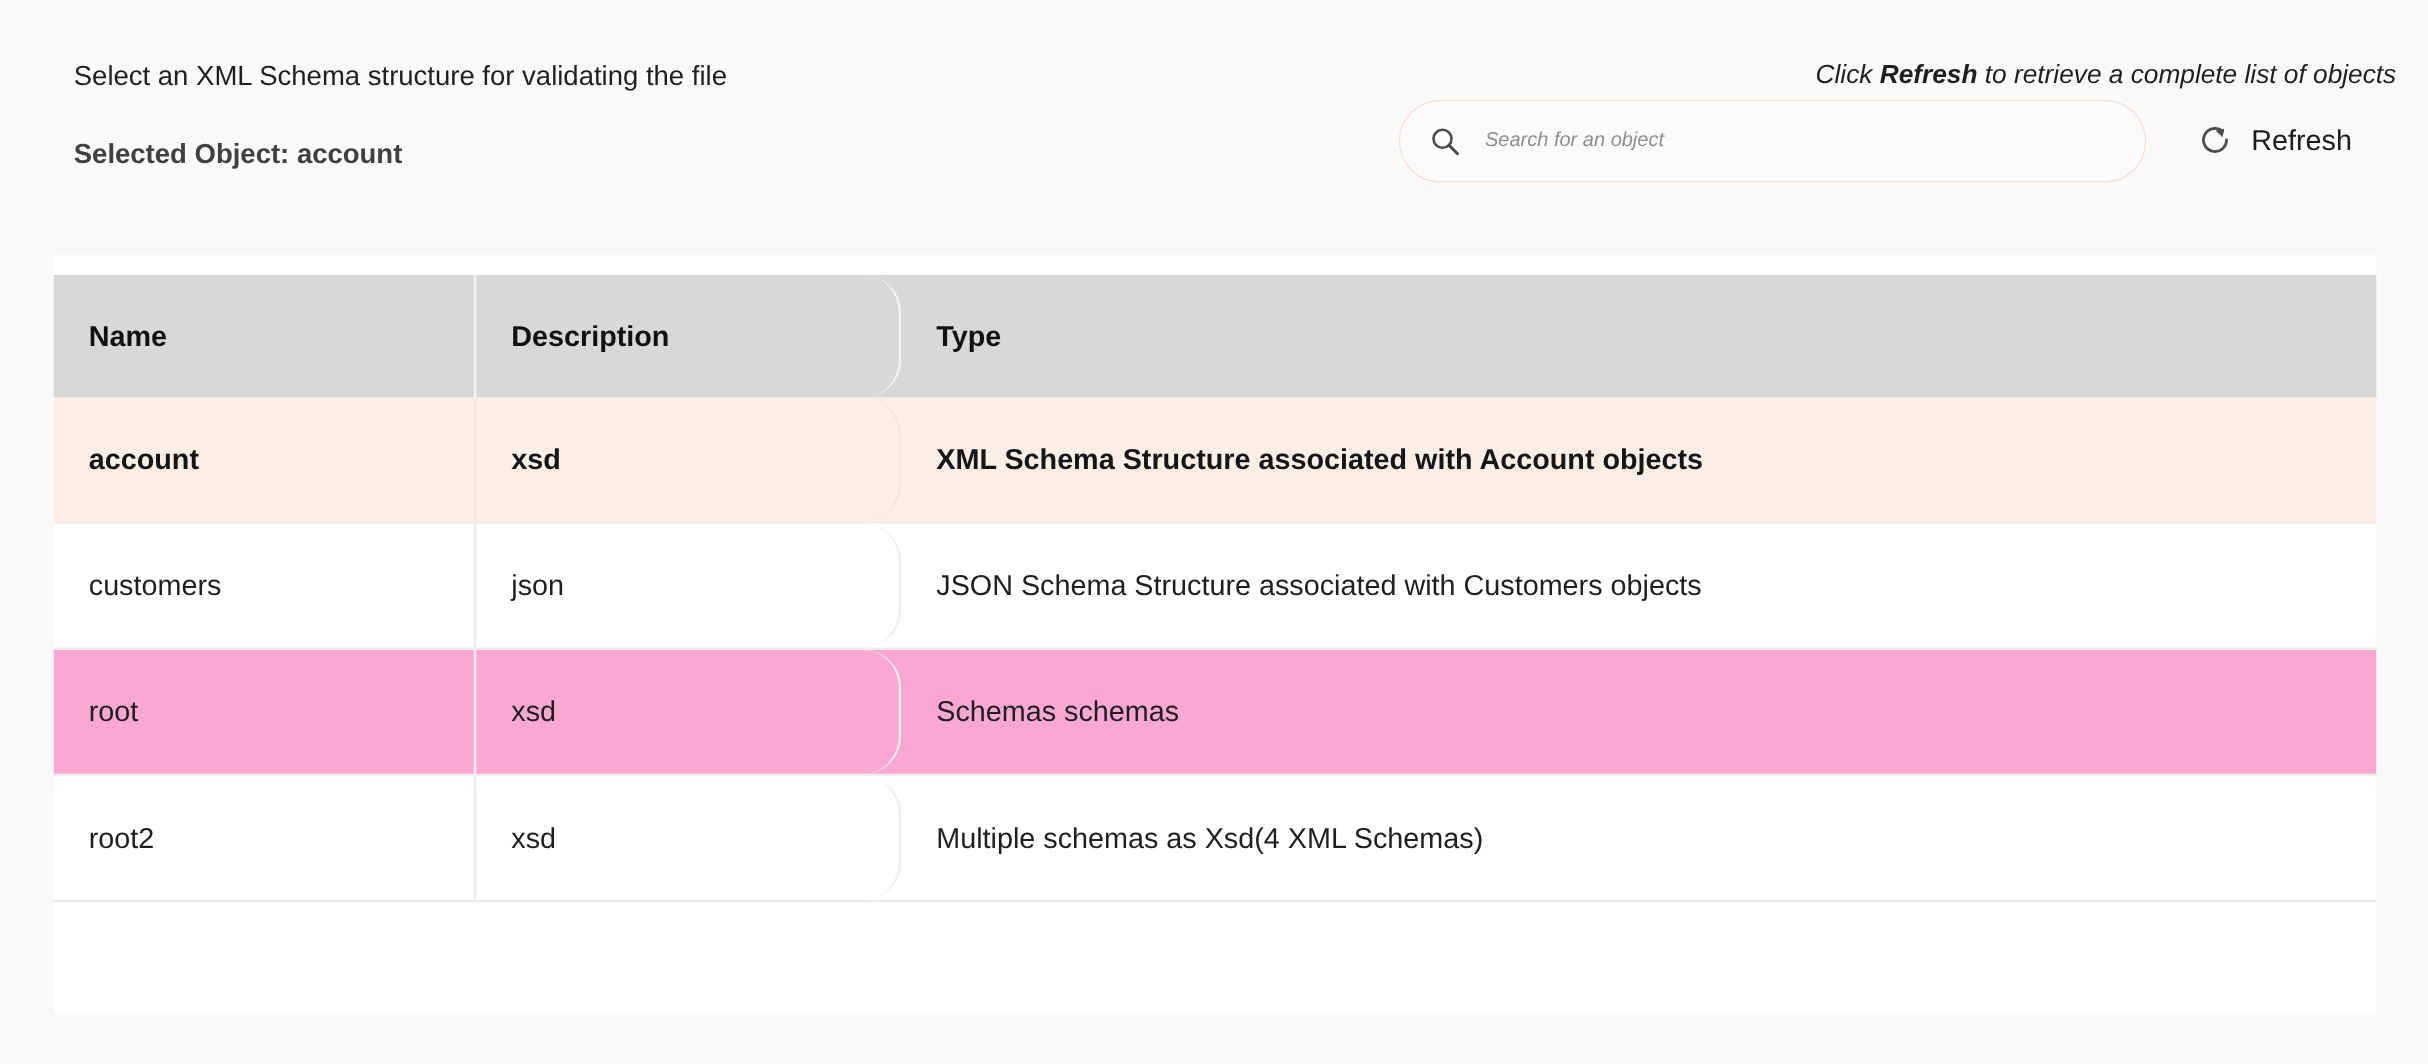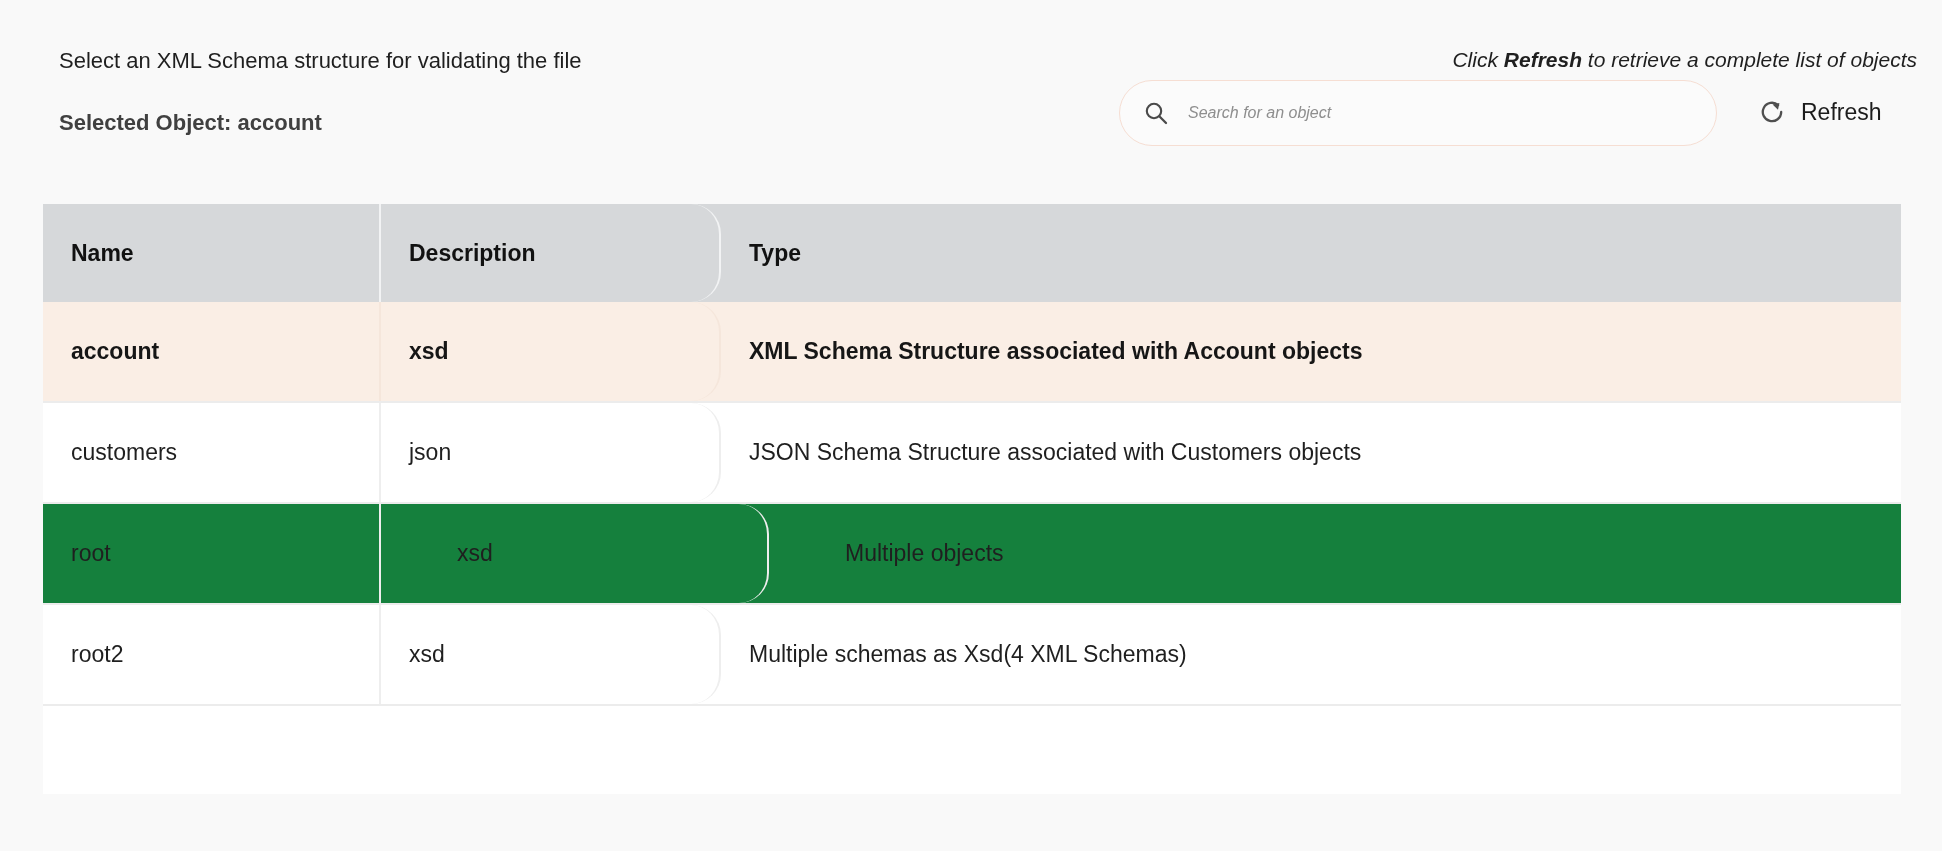--- a/index.html
+++ b/index.html
@@ -128,20 +128,21 @@
     left: 43px;
     top: 204px;
     width: 1858px;
     background: #ffffff;
   }
 
   .thead {
     display: flex;
     background: #d6d8da;
     height: 98px;
+    margin-top: 16px;
   }
   .thead .th {
     display: flex;
     align-items: center;
     font-size: 23px;
     font-weight: 700;
     color: #111111;
     padding-left: 28px;
     border-right: 2px solid #f2f3f4;
   }
@@ -150,21 +151,21 @@
   .col-name { width: 338px; flex: 0 0 338px; }
   .col-desc { width: 340px; flex: 0 0 340px; border-radius: 30px; }
   .col-type { flex: 1 1 auto; }
 
   .trow {
     display: flex;
     height: 101px;
     border-bottom: 2px solid #ececec;
     background: #ffffff;
   }
-  .trow.alt { background: #15803d; gap: 48px; }
+  .trow.alt { background: #f9a8d4; }
   .trow.selected { background: #faeee5; }
   .trow.selected .td { font-weight: 700; color: #161616; border-right-color: #f5e6db; }
 
   .trow .td {
     display: flex;
     align-items: center;
     font-size: 23px;
     color: #1f1f1f;
     padding-left: 28px;
     border-right: 2px solid #eeeeee;
@@ -235,21 +236,21 @@
 
     <div class="trow">
       <div class="td col-name">customers</div>
       <div class="td col-desc">json</div>
       <div class="td col-type">JSON Schema Structure associated with Customers objects</div>
     </div>
 
     <div class="trow alt">
       <div class="td col-name">root</div>
       <div class="td col-desc">xsd</div>
-      <div class="td col-type">Multiple objects</div>
+      <div class="td col-type">Schemas schemas</div>
     </div>
 
     <div class="trow">
       <div class="td col-name">root2</div>
       <div class="td col-desc">xsd</div>
       <div class="td col-type">Multiple schemas as Xsd(4 XML Schemas)</div>
     </div>
 
     <div class="trow empty-row">
       <div class="td col-name"></div>

